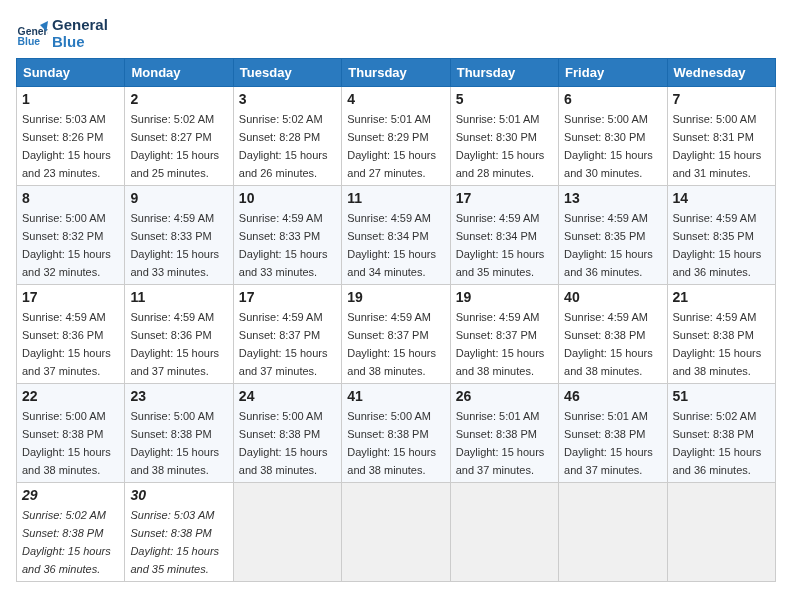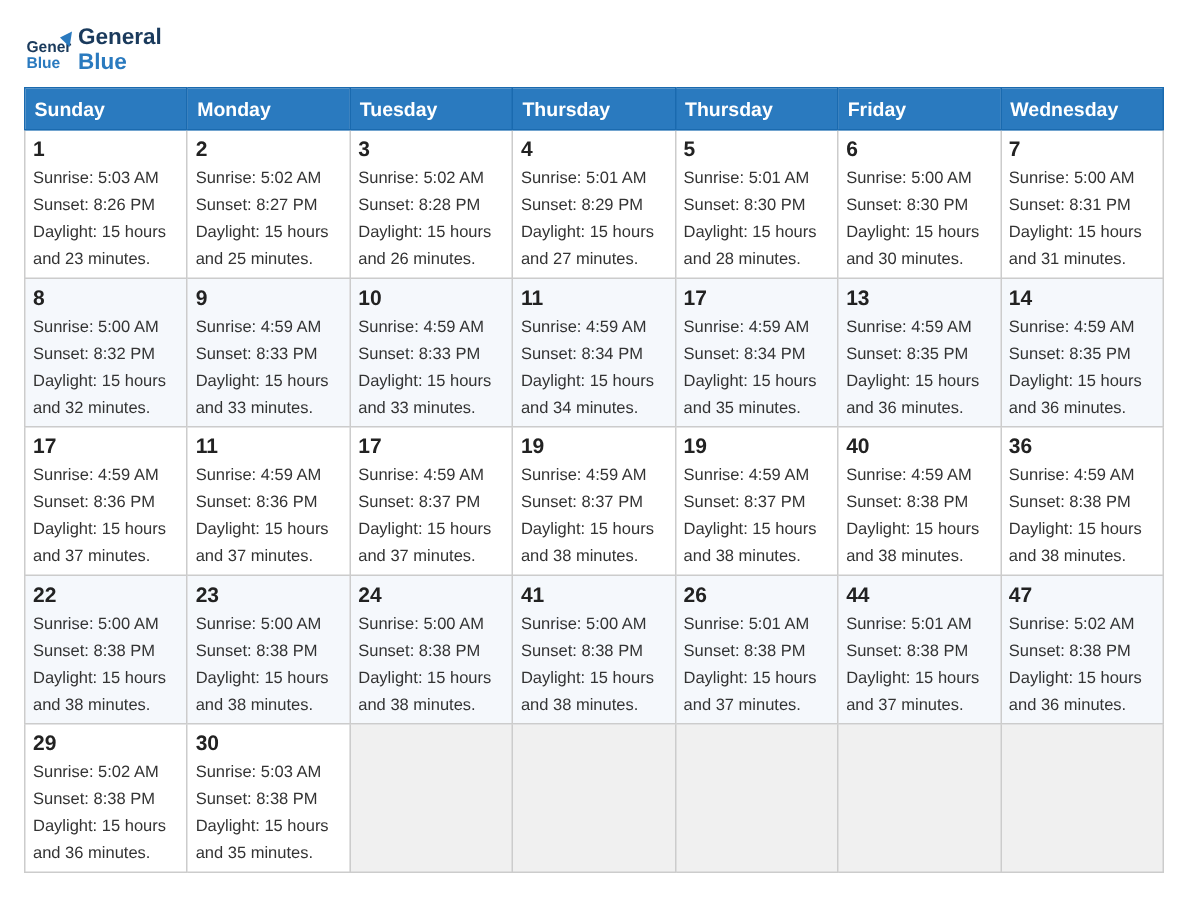--- a/index.html
+++ b/index.html
@@ -72,20 +72,21 @@
     .day-info {
       font-size: 11px;
       color: #333;
       line-height: 1.35;
     }
     .empty-cell {
       background: #f0f0f0 !important;
     }
     .last-row td {
       min-height: 60px;
+      font-style: italic;
     }
   </style>
 </head>
 <body>
 
 <div class="header-area">
   <div class="logo">
     <svg class="logo-icon" viewBox="0 0 40 40" xmlns="http://www.w3.org/2000/svg">
       <text x="2" y="22" font-size="13" font-weight="bold" fill="#1a3a5c" font-family="Arial">General</text>
       <text x="2" y="35" font-size="13" font-weight="bold" fill="#2a7abf" font-family="Arial">Blue</text>
@@ -194,21 +195,21 @@
       </td>
         <td>
         <span class="day-number">19</span>
         <span class="day-info">Sunrise: 4:59 AM<br>Sunset: 8:37 PM<br>Daylight: 15 hours and 38 minutes.</span>
       </td>
         <td>
         <span class="day-number">40</span>
         <span class="day-info">Sunrise: 4:59 AM<br>Sunset: 8:38 PM<br>Daylight: 15 hours and 38 minutes.</span>
       </td>
         <td>
-        <span class="day-number">36</span>
+        <span class="day-number">21</span>
         <span class="day-info">Sunrise: 4:59 AM<br>Sunset: 8:38 PM<br>Daylight: 15 hours and 38 minutes.</span>
       </td>
       </tr>
       <tr>
         <td>
         <span class="day-number">22</span>
         <span class="day-info">Sunrise: 5:00 AM<br>Sunset: 8:38 PM<br>Daylight: 15 hours and 38 minutes.</span>
       </td>
         <td>
         <span class="day-number">23</span>
@@ -220,25 +221,25 @@
       </td>
         <td>
         <span class="day-number">41</span>
         <span class="day-info">Sunrise: 5:00 AM<br>Sunset: 8:38 PM<br>Daylight: 15 hours and 38 minutes.</span>
       </td>
         <td>
         <span class="day-number">26</span>
         <span class="day-info">Sunrise: 5:01 AM<br>Sunset: 8:38 PM<br>Daylight: 15 hours and 37 minutes.</span>
       </td>
         <td>
-        <span class="day-number">44</span>
+        <span class="day-number">46</span>
         <span class="day-info">Sunrise: 5:01 AM<br>Sunset: 8:38 PM<br>Daylight: 15 hours and 37 minutes.</span>
       </td>
         <td>
-        <span class="day-number">47</span>
+        <span class="day-number">51</span>
         <span class="day-info">Sunrise: 5:02 AM<br>Sunset: 8:38 PM<br>Daylight: 15 hours and 36 minutes.</span>
       </td>
       </tr>
       <tr class="last-row">
         <td>
         <span class="day-number">29</span>
         <span class="day-info">Sunrise: 5:02 AM<br>Sunset: 8:38 PM<br>Daylight: 15 hours and 36 minutes.</span>
       </td>
         <td>
         <span class="day-number">30</span>

